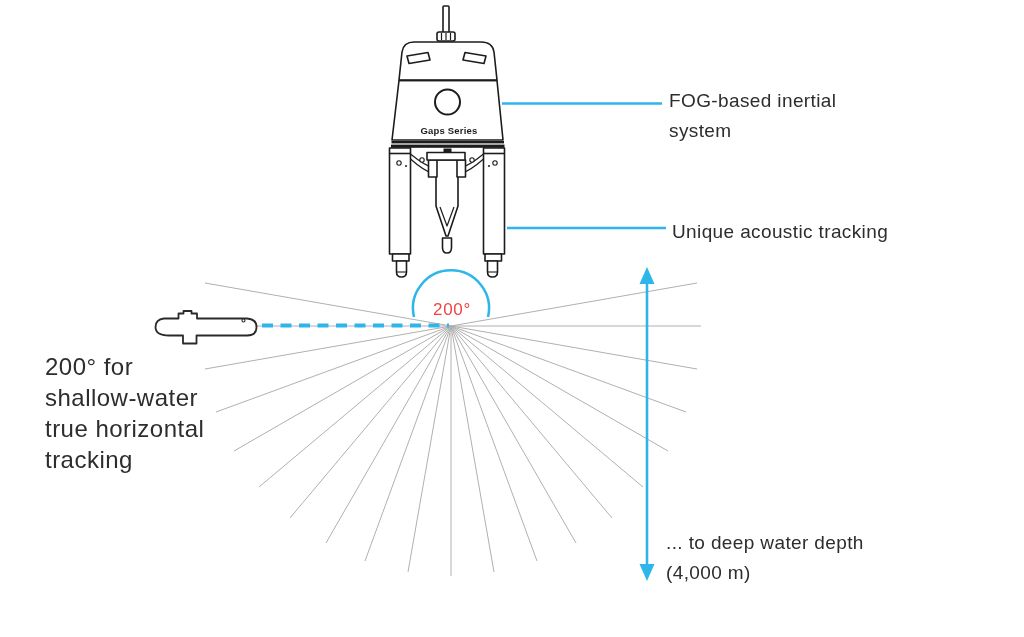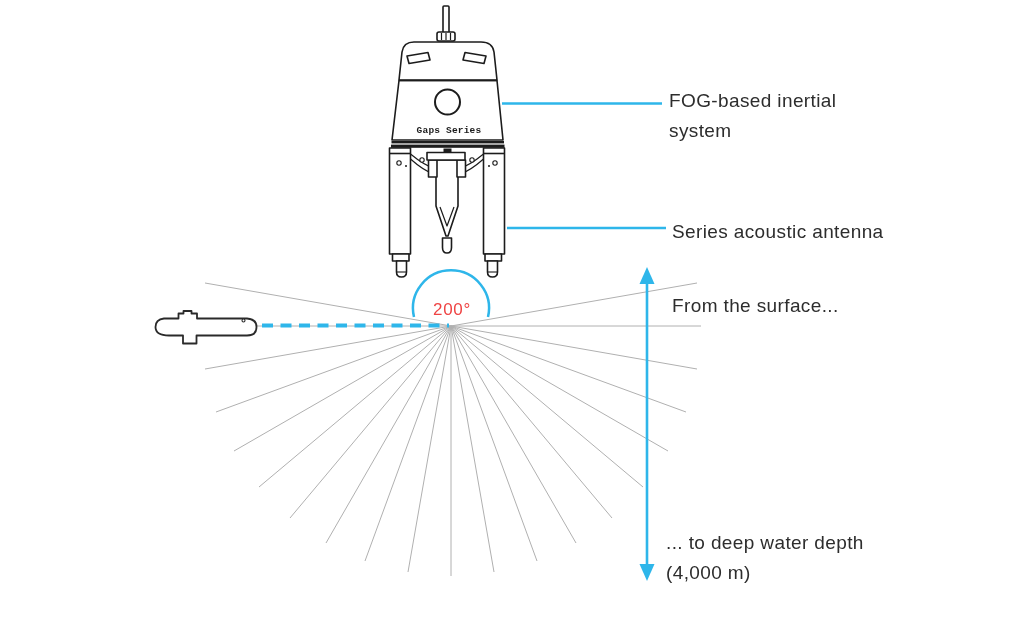--- a/index.html
+++ b/index.html
@@ -132,28 +132,31 @@
 
     <path d="M 414 317 A 38 38 0 1 1 488 317" stroke="#2eb6ea" stroke-width="2.5" fill="none"></path>
 
     <g>
       <line x1="647" y1="283" x2="647" y2="564" stroke="#2eb6ea" stroke-width="2.6"></line>
       <polygon points="647,267 639.5,284 654.5,284" fill="#2eb6ea"></polygon>
       <polygon points="647,581 639.5,564 654.5,564" fill="#2eb6ea"></polygon>
     </g>
   </svg>
 
-  <div class="label label--device" style="left:449px;top:126px;font-family:Liberation Mono, monospace;">Gaps Series</div>
+  <div class="label label--device" style="left:449px;top:126px;">Gaps Series</div>
 
   <div class="label label--angle" style="left:452px;top:301px;">200°</div>
 
   <div class="label label--right" style="left:669px;top:86px;">FOG-based inertial
 system</div>
 
-  <div class="label label--right" style="left:672px;top:217px;">Series acoustic antenna</div>
+  <div class="label label--right" style="left:672px;top:217px;">Unique acoustic tracking</div>
 
-  <div class="label label--right" style="left:672px;top:291px;">From the surface...</div>
 
   <div class="label label--right" style="left:666px;top:496px;margin-top:32px;">... to deep water depth
 (4,000 m)</div>
 
+  <div class="label label--left" style="left:45px;top:351px;">200° for
+shallow-water
+true horizontal
+tracking</div>
 
 </div>
 
 </body></html>

